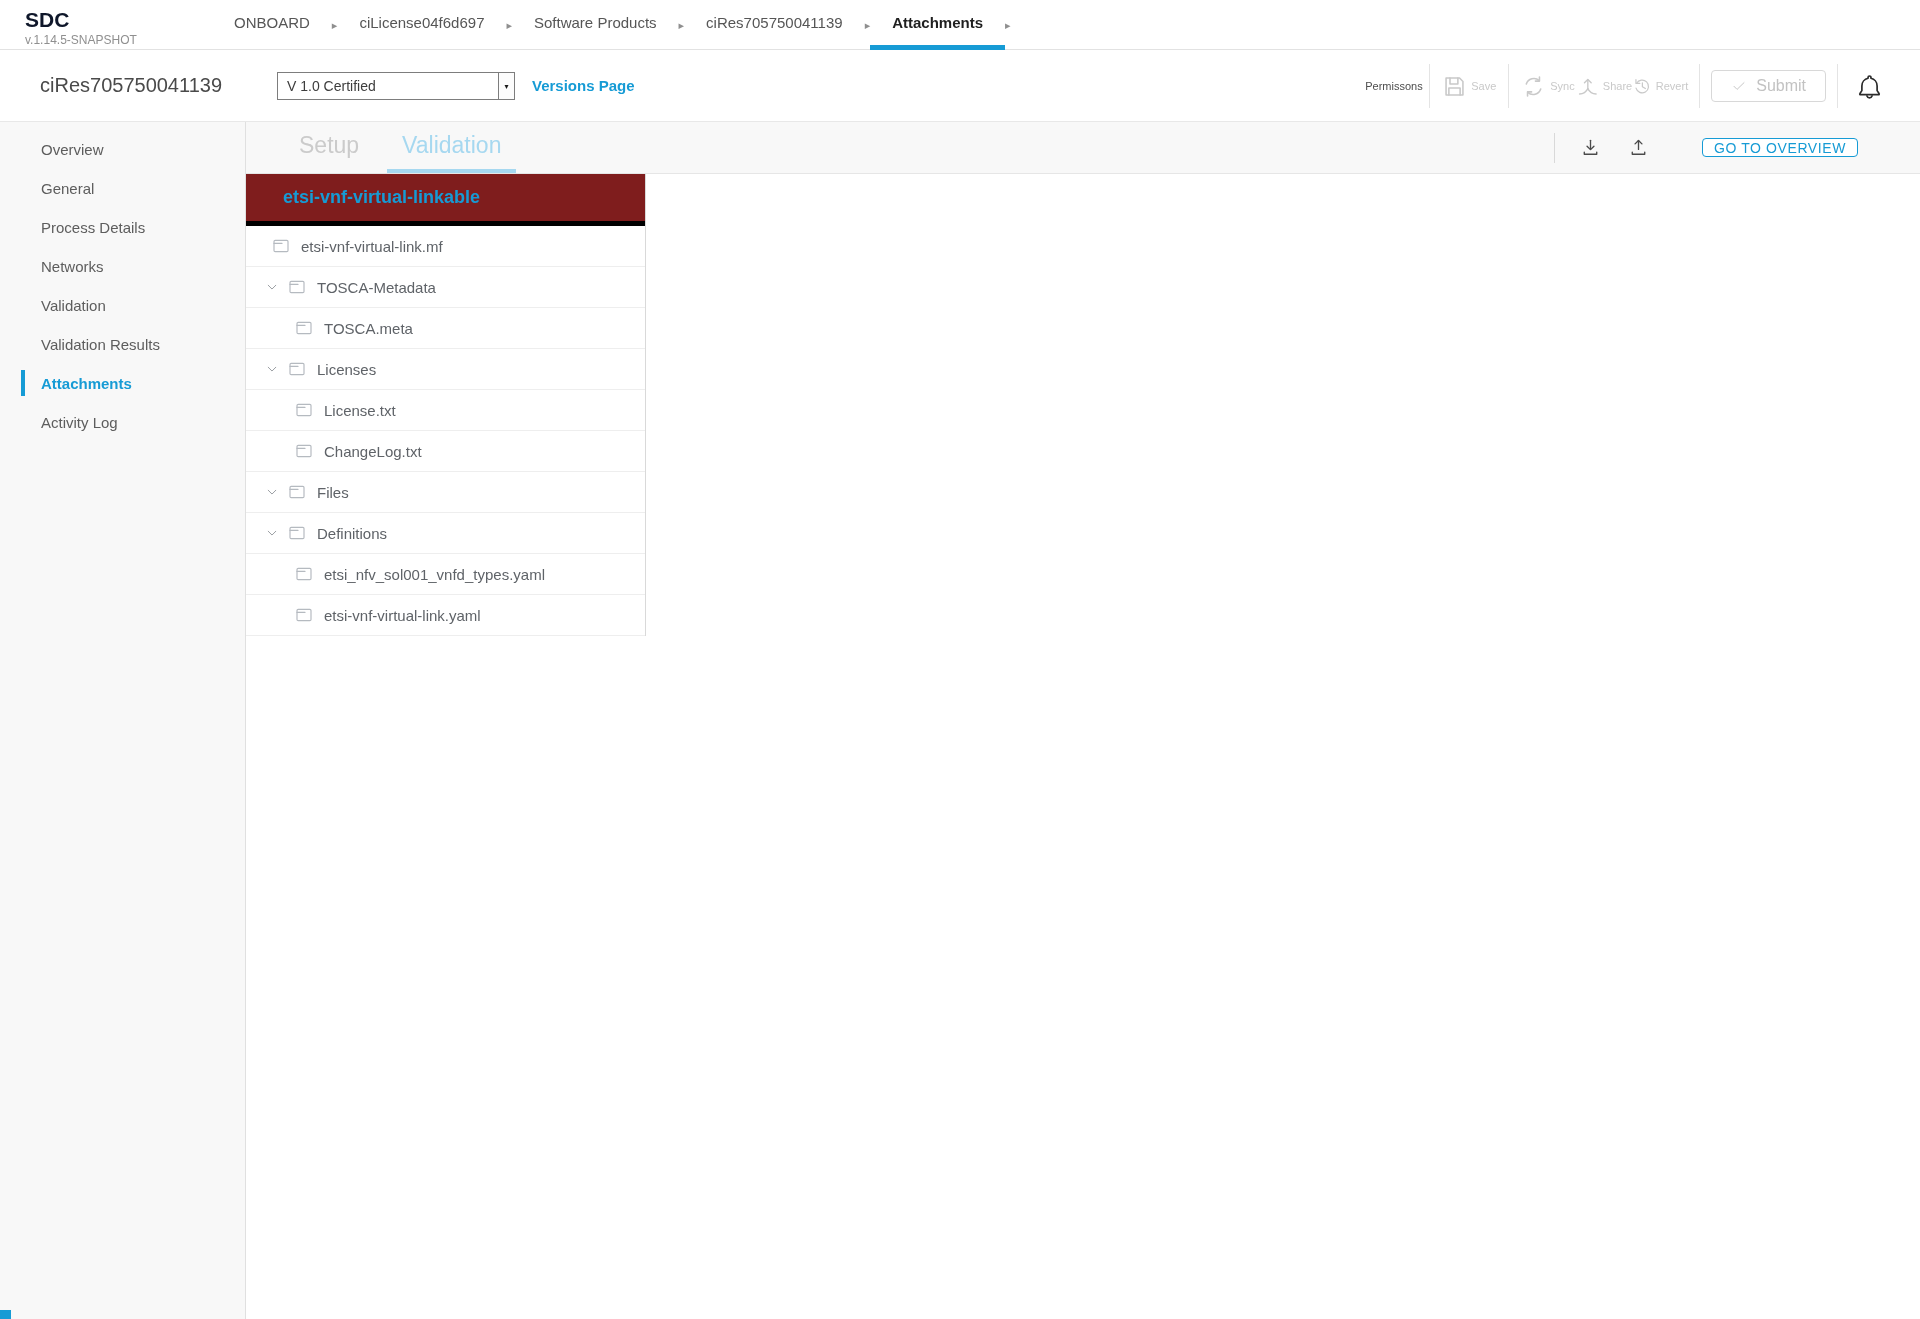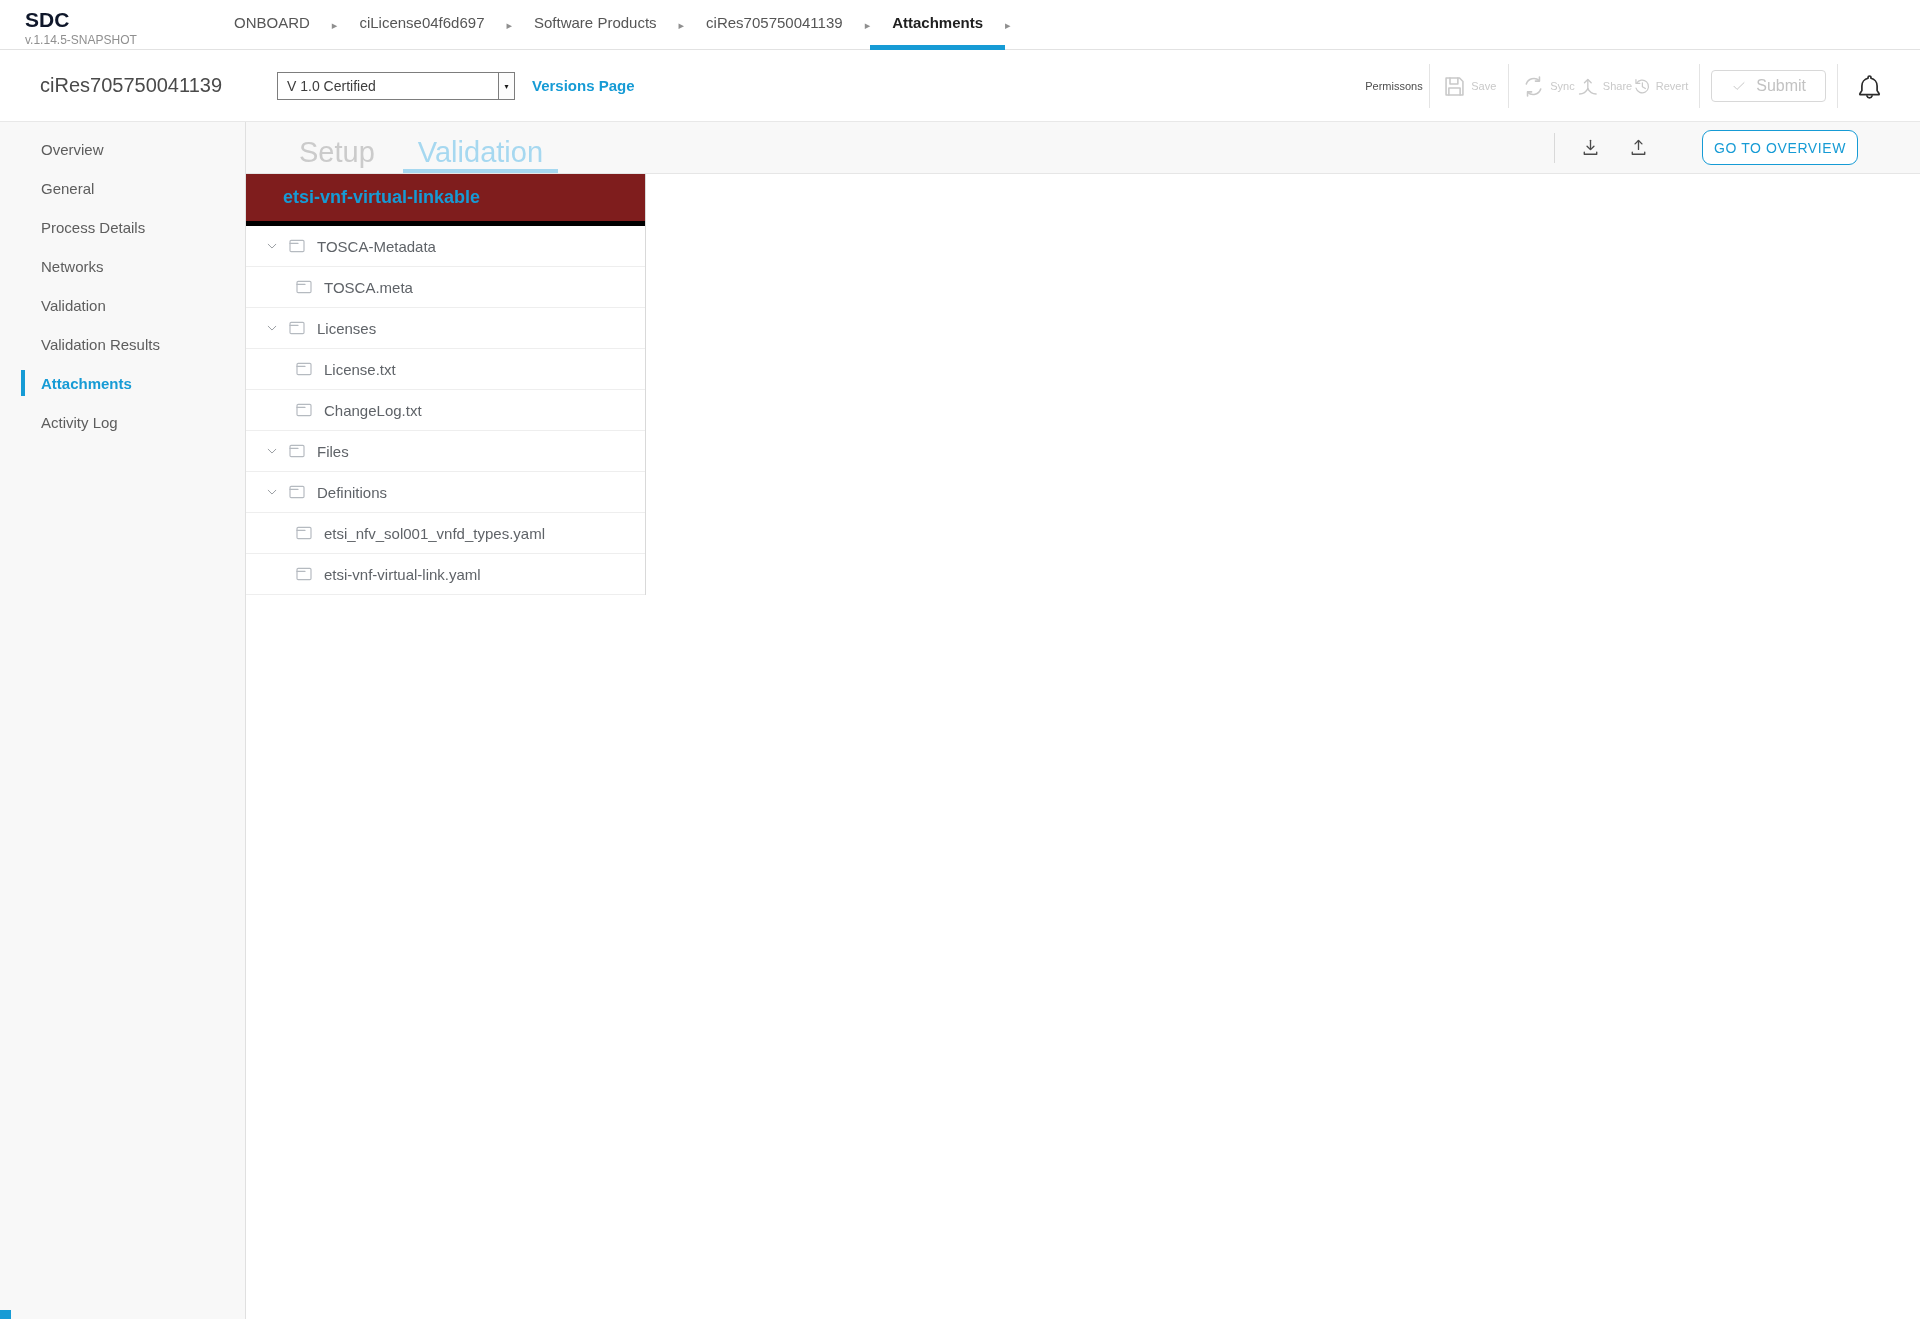--- a/index.html
+++ b/index.html
@@ -39,26 +39,26 @@
   .sidebar{position:absolute;left:0;top:122px;width:246px;height:1197px;background:#f8f8f8;border-right:1px solid #e0e0e0}
   .sidebar ul{list-style:none;padding-top:8px}
   .side-item{position:relative;height:39px;display:flex;align-items:center;padding-left:41px;font-size:15px;color:#5d5d5d;cursor:pointer;white-space:nowrap}
   .side-item.active{color:var(--accent);font-weight:700}
   .side-item.active::before{content:"";position:absolute;left:21px;top:6px;width:4px;height:26px;background:var(--accent)}
   .corner-accent{position:absolute;left:0;bottom:0;width:11px;height:9px;background:var(--accent)}
 
   
   .tabstrip{position:absolute;left:246px;top:122px;right:0;height:52px;background:#f8f8f8;border-bottom:1px solid #e6e6e6;display:flex;align-items:stretch}
   .tabs{display:flex;margin-left:38px}
-  .tab{display:flex;align-items:flex-end;padding:0 15px;margin-right:13px;font-size:29px;color:#cbcbcb;border-bottom:4px solid transparent;cursor:pointer}
+  .tab{display:flex;align-items:center;padding:0 15px;margin-right:13px;font-size:23px;color:#cbcbcb;border-bottom:4px solid transparent;cursor:pointer}
   .tab.active{color:var(--tab-active);border-bottom-color:var(--tab-active)}
   .strip-right{margin-left:auto;display:flex;align-items:center;margin-right:62px}
   .strip-divider{width:1px;height:30px;background:#d9d9d9;margin-right:24px}
   .iconbtn{width:23px;height:23px;color:#4a4a4a;margin-right:25px;cursor:pointer}
-  .goto-btn{width:156px;height:35px;border:1px solid var(--accent);border-radius:9px;background:#fff;color:var(--accent);font-size:14px;letter-spacing:.6px;margin-left:44px;cursor:pointer;font-family:"Liberation Sans",sans-serif}
+  .goto-btn{width:156px;height:19px;border:1px solid var(--accent);border-radius:4px;background:#fff;color:var(--accent);font-size:14px;letter-spacing:.6px;margin-left:44px;cursor:pointer;font-family:"Liberation Sans",sans-serif}
 
   
   .tree-panel{position:absolute;left:246px;top:174px;width:400px;background:#fff;border-right:1px solid #d9d9d9}
   .tree-header{height:52px;background:#7f1d1d;border-bottom:5px solid #000000;display:flex;align-items:center;padding-left:37px;font-size:18px;font-weight:700;color:var(--accent)}
   .tree-row{height:41px;display:flex;align-items:center;border-bottom:1px solid #eeeeee;font-size:15px;color:#5f6368;cursor:pointer;background:#fff;white-space:nowrap}
   .tree-row .chev{width:14px;height:14px;color:#84898e;margin-right:8px;flex:none}
   .tree-row .fold{width:20px;height:20px;color:#b5bac0;margin-right:10px;flex:none}
   .tree-row.lvl0.file{padding-left:25px}
   .tree-row.lvl0.folder{padding-left:19px}
   .tree-row.lvl1{padding-left:48px}
@@ -237,20 +237,29 @@
           <path d="M5.5 16.8V19h13v-2.2"></path>
         </svg>
       </div>
     <button class="goto-btn">GO TO OVERVIEW</button>
   </div>
 </div>
 
 <div class="tree-panel">
   <div class="tree-header">etsi-vnf-virtual-linkable</div>
   <div>
+      <div class="tree-row lvl0 file">
+        <span class="fold">
+          <svg viewBox="0 0 24 24" fill="none" stroke="currentColor" stroke-width="1.4" stroke-linecap="round" stroke-linejoin="round">
+            <rect x="3.6" y="5.2" width="16.8" height="13.6" rx="1.4"></rect>
+            <path d="M3.6 8.9h9.6"></path>
+          </svg>
+        </span>
+        <span>etsi-vnf-virtual-link.mf</span>
+      </div>
       <div class="tree-row lvl0 folder">
         <span class="chev">
           <svg viewBox="0 0 24 24" fill="none" stroke="currentColor" stroke-width="1.4" stroke-linecap="round" stroke-linejoin="round">
             <path d="M5.5 9l6.5 6.5L18.5 9"></path>
           </svg>
         </span>
         <span class="fold">
           <svg viewBox="0 0 24 24" fill="none" stroke="currentColor" stroke-width="1.4" stroke-linecap="round" stroke-linejoin="round">
             <rect x="3.6" y="5.2" width="16.8" height="13.6" rx="1.4"></rect>
             <path d="M3.6 8.9h9.6"></path>

